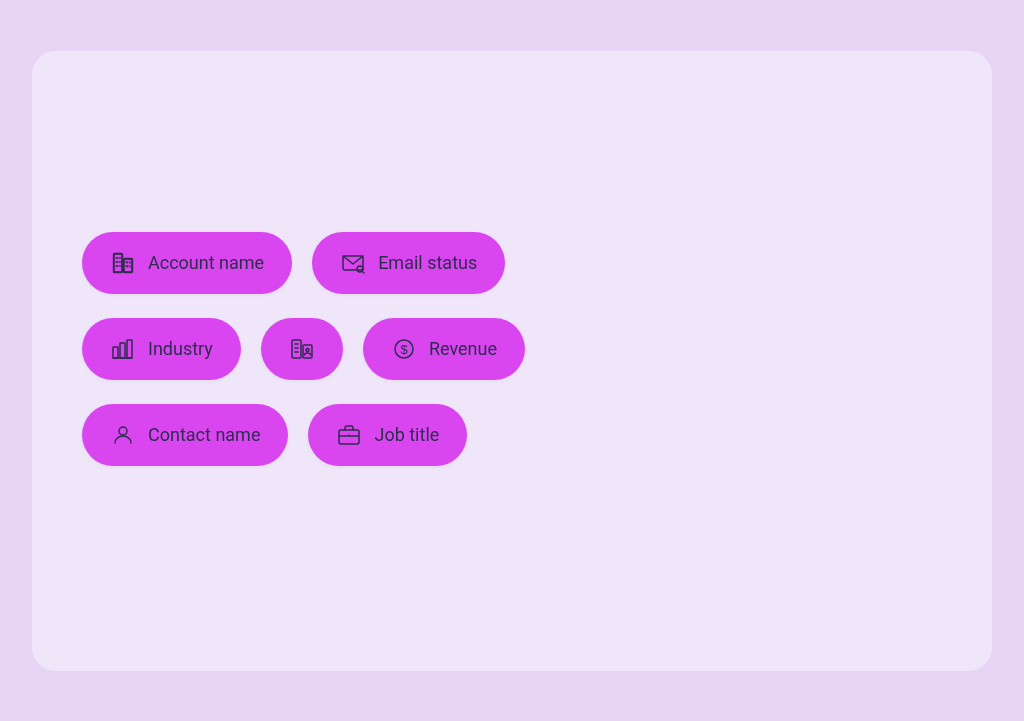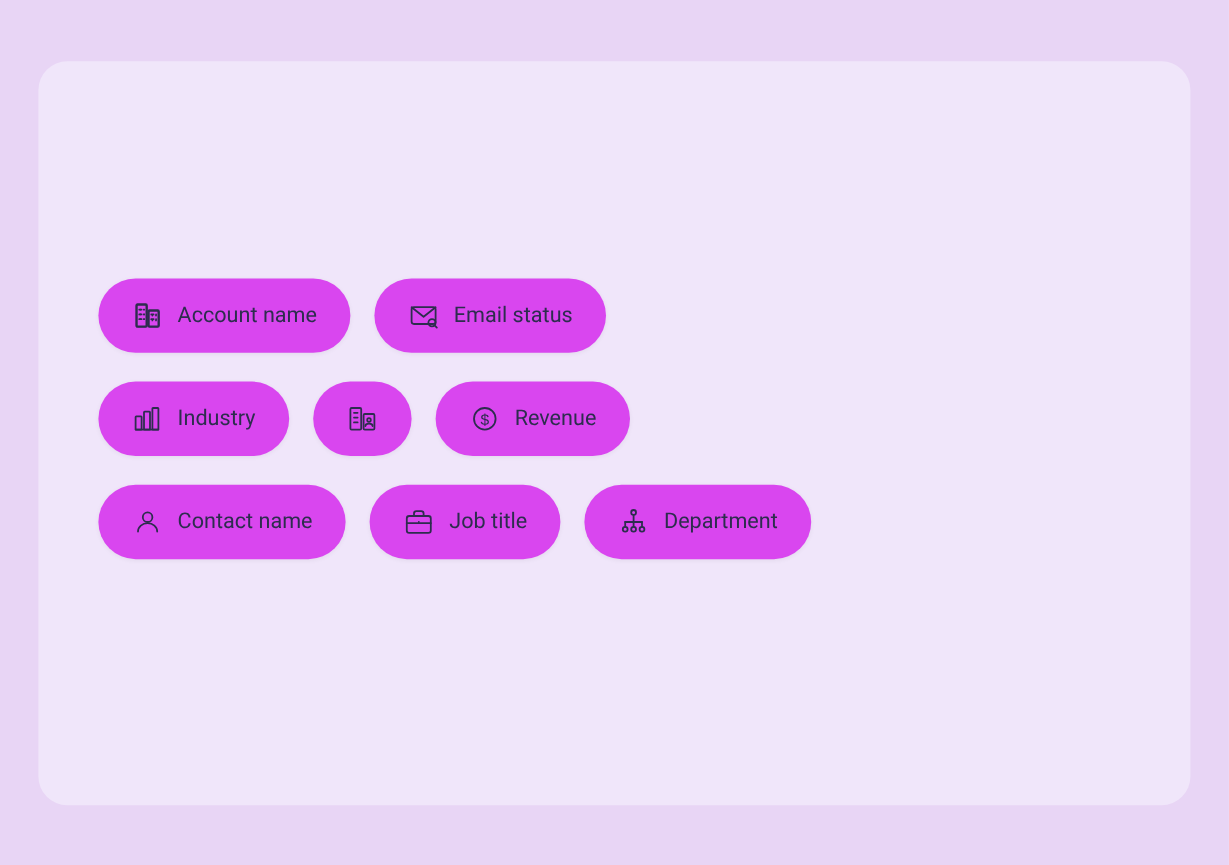--- a/index.html
+++ b/index.html
@@ -193,36 +193,20 @@
         <svg viewBox="0 0 24 24">
           <rect x="2" y="7" width="20" height="14" rx="2"></rect>
           <path d="M16 7V5a2 2 0 0 0-2-2h-4a2 2 0 0 0-2 2v2"></path>
           <line x1="12" y1="12" x2="12" y2="12"></line>
           <line x1="2" y1="13" x2="22" y2="13"></line>
         </svg>
       </span>
       <span class="chip-label">Job title</span>
     </div>
 
-    <div class="chip">
-      <span class="chip-icon">
-        <svg viewBox="0 0 24 24">
-          <circle cx="12" cy="4" r="2"></circle>
-          <circle cx="5" cy="18" r="2"></circle>
-          <circle cx="12" cy="18" r="2"></circle>
-          <circle cx="19" cy="18" r="2"></circle>
-          <line x1="12" y1="6" x2="12" y2="12"></line>
-          <line x1="5" y1="12" x2="19" y2="12"></line>
-          <line x1="5" y1="12" x2="5" y2="16"></line>
-          <line x1="12" y1="12" x2="12" y2="16"></line>
-          <line x1="19" y1="12" x2="19" y2="16"></line>
-        </svg>
-      </span>
-      <span class="chip-label">Department</span>
-    </div>
 
   </div>
 
   <div class="row row-4">
 
 
 
 
   </div>
 

